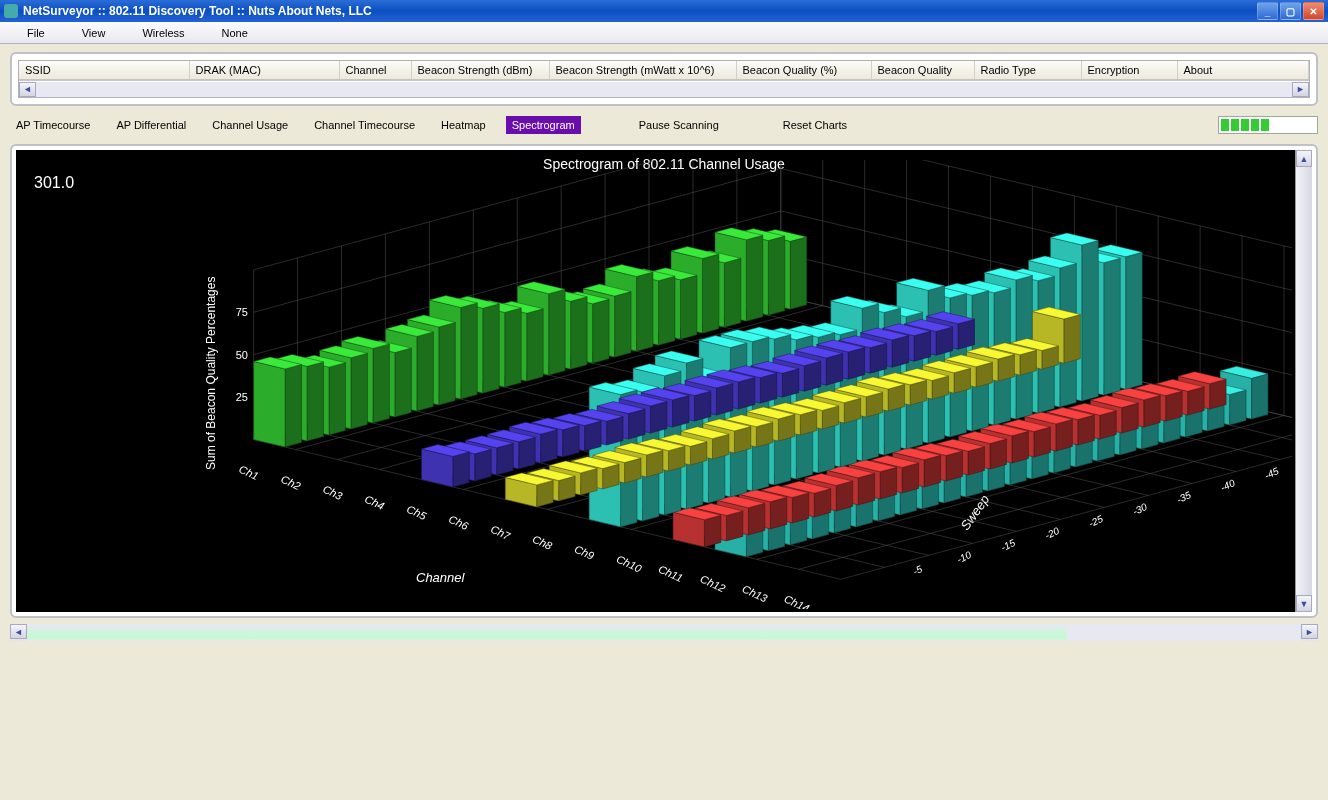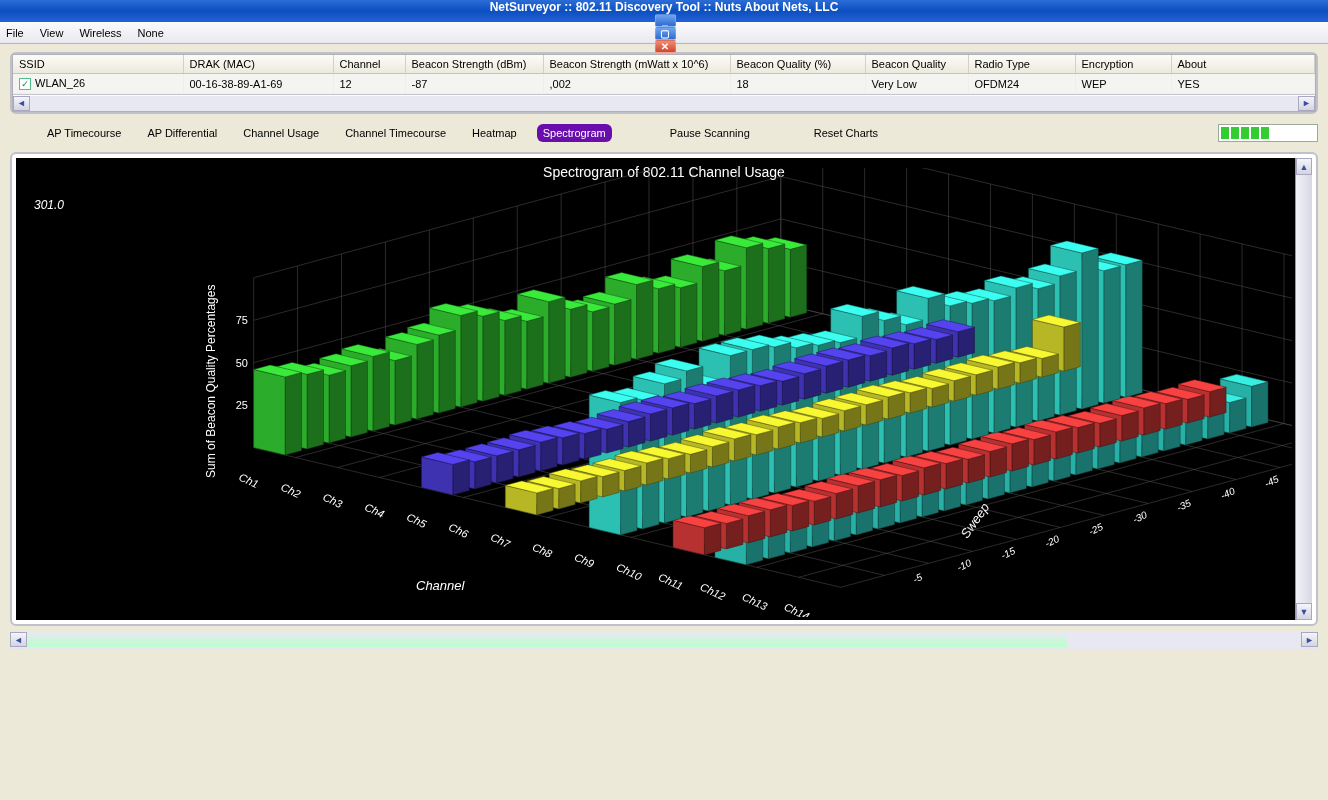--- a/index.html
+++ b/index.html
@@ -1,57 +1,57 @@
 <!DOCTYPE html>
 <html><head>
 <meta charset="utf-8">
 <style>
 * { box-sizing: border-box; margin: 0; padding: 0; }
 body { font-family: Tahoma, Arial, sans-serif; font-size: 11px; background: #ece9d8; width: 1328px; height: 800px; overflow: hidden; }
 
 
-.titlebar { height: 22px; background: linear-gradient(to bottom, #2b6dd8 0%, #0b4fc0 50%, #2462d6 100%); color: #fff; display: flex; align-items: center; padding: 0 4px; font-weight: bold; font-size: 12px; flex-direction: column; }
+.titlebar { height: 22px; background: linear-gradient(to bottom, #2b6dd8 0%, #0b4fc0 50%, #2462d6 100%); color: #fff; display: flex; align-items: center; padding: 0 4px; font-weight: bold; font-size: 12px; }
 .titlebar .icon { width: 14px; height: 14px; background: #4aa; border-radius: 3px; margin-right: 5px; }
 .titlebar .spacer { flex: 1; }
 .winbtn { width: 21px; height: 18px; margin-left: 2px; display: flex; align-items: center; justify-content: center; border-radius: 2px; font-weight: bold; font-size: 10px; color: #fff; }
 .winbtn.min,.winbtn.max { background: linear-gradient(to bottom,#6fa4ec,#2e6bd2); border:1px solid #fff3; }
 .winbtn.close { background: linear-gradient(to bottom,#f08b74,#d0482c); border:1px solid #fff3; }
 
 
 .menubar { height: 22px; background: linear-gradient(to bottom,#fbfbfd,#e9e8ef); border-bottom:1px solid #b5b1c6; display:flex; align-items:center; padding: 0 6px; gap: 16px; }
-.menubar span { cursor: default; }
-
-
-.table-panel { margin: 8px 10px 4px 10px; border: 2px solid #c0c0c8; border-radius: 6px; background: #fff; }
+.menubar span { cursor: default; margin-left: 21px; }
+
+
+.table-panel { margin: 8px 10px 4px 10px; border: 2px solid #c0c0c8; border-radius: 6px; background: #fff; padding: 6px; }
 .grid-wrap { border: 1px solid #b0b0b8; background:#fff; }
 table { width: 100%; border-collapse: collapse; table-layout: fixed; }
 th { background: linear-gradient(to bottom,#fcfcf6,#ece9dd); text-align:left; font-weight:normal; padding:3px 6px; border-right:1px solid #d4d0c8; border-bottom:1px solid #c8c4b8; font-size:11px; }
 td { padding:3px 6px; border-right:1px solid #eee; border-bottom:1px solid #eee; white-space:nowrap; overflow:hidden; text-overflow:ellipsis; }
 tbody tr:nth-child(odd){ background:#f4f4f0; }
 .chk { display:inline-block; width:12px; height:12px; border:1px solid #5b8; background:#fff; text-align:center; line-height:10px; font-size:9px; color:#184; margin-right:4px; vertical-align:middle;}
 
 .hscroll { height:17px; background:linear-gradient(to bottom,#fdfdfd,#e4e4ee); border-top:1px solid #c8c4d0; display:flex; align-items:center; }
 .hscroll .btn { width:17px; height:15px; background:linear-gradient(to bottom,#f4f4fb,#d5d5e2); border:1px solid #aaa8c0; display:flex; align-items:center; justify-content:center; font-size:9px; color:#3b4fa0;}
 .hscroll .track { flex:1; height:15px; background:#e8e8f2; }
 
 
-.tabbar { display:flex; align-items:center; gap:14px; padding: 6px 10px; font-size:11px;margin-left:31px; }
+.tabbar { display:flex; align-items:center; gap:14px; padding: 6px 10px; font-size:11px; }
 .tabbar .tab { padding:3px 6px; cursor:default; }
-.tabbar .tab.active { background:#6a0dad; color:#fff;border-radius:6px; }
+.tabbar .tab.active { background:#6a0dad; color:#fff; }
 .tabbar .spacer{ flex:1; }
 .signal { width:100px; height:18px; border:1px solid #9a9; background:#fff; display:flex; align-items:center; padding:2px; gap:2px;}
 .signal i{ width:8px; height:12px; background:#3c3; display:block;}
 
 
 .chart-panel { margin: 4px 10px 6px 10px; border:2px solid #c0c0c8; border-radius:6px; background:#fff; padding:4px; position:relative; height: 474px;}
 .chart-inner { position:relative; width:100%; height:100%; background:#000; color:#fff; }
 .vscroll-chart{ position:absolute; right:0; top:0; width:17px; height:100%; background:linear-gradient(to right,#f2f2f8,#d8d8e4); border-left:1px solid #999;}
 .vscroll-chart .btn{height:17px;background:linear-gradient(to bottom,#f4f4fb,#d5d5e2);border:1px solid #aaa8c0;display:flex;align-items:center;justify-content:center;font-size:9px;color:#3b4fa0;}
 .chart-title{ text-align:center; padding-top:6px; font-size:14px; }
-.chart-val{ position:absolute; left:18px; top:40px; font-size:12px;font-style:italic;}
+.chart-val{ position:absolute; left:18px; top:24px; font-size:16px;}
 .ylabel{ position:absolute; left:188px; top:320px; transform:rotate(-90deg); transform-origin:left top; font-size:12px; white-space:nowrap;}
 .xlabel-ch{ position:absolute; left:400px; top:420px; font-style:italic; font-size:13px;}
 .xlabel-sw{ position:absolute; left:939px; top:355px; transform:rotate(-55deg); font-style:italic; font-size:13px;}
 .chart-area{position:absolute; left:18px; top:10px; right:20px; bottom:4px;}
 
 .hscroll2{ margin: 0 10px 6px 10px; height:17px; background:linear-gradient(to bottom,#fdfdfd,#e4e4ee); display:flex;}
 .hscroll2 .btn { width:17px; height:15px; background:linear-gradient(to bottom,#f4f4fb,#d5d5e2); border:1px solid #aaa8c0; display:flex; align-items:center; justify-content:center; font-size:9px; color:#3b4fa0;}
 .hscroll2 .track{ flex:1; background:#e8e8f2;}
 .hscroll2 .thumb{ width:1040px; height:15px; background:linear-gradient(to bottom,#e8e8f2,#bfc);}
 </style>
@@ -97,32 +97,20 @@
         <th>Beacon Strength (dBm)</th>
         <th>Beacon Strength (mWatt x 10^6)</th>
         <th>Beacon Quality (%)</th>
         <th>Beacon Quality</th>
         <th>Radio Type</th>
         <th>Encryption</th>
         <th>About</th>
       </tr>
         </thead>
       <tbody id="tbody">
-          <tr>
-            <td><span class="chk">✓</span><span>WLAN_26</span></td>
-            <td>00-16-38-89-A1-69</td>
-            <td>12</td>
-            <td>-87</td>
-            <td>,002</td>
-            <td>18</td>
-            <td>Very Low</td>
-            <td>OFDM24</td>
-            <td>WEP</td>
-            <td>YES</td>
-          </tr>
         </tbody>
     </table>
     <div class="hscroll">
       <div class="btn">◄</div>
       <div class="track"></div>
       <div class="btn">►</div>
     </div>
   </div>
 </div>
 

